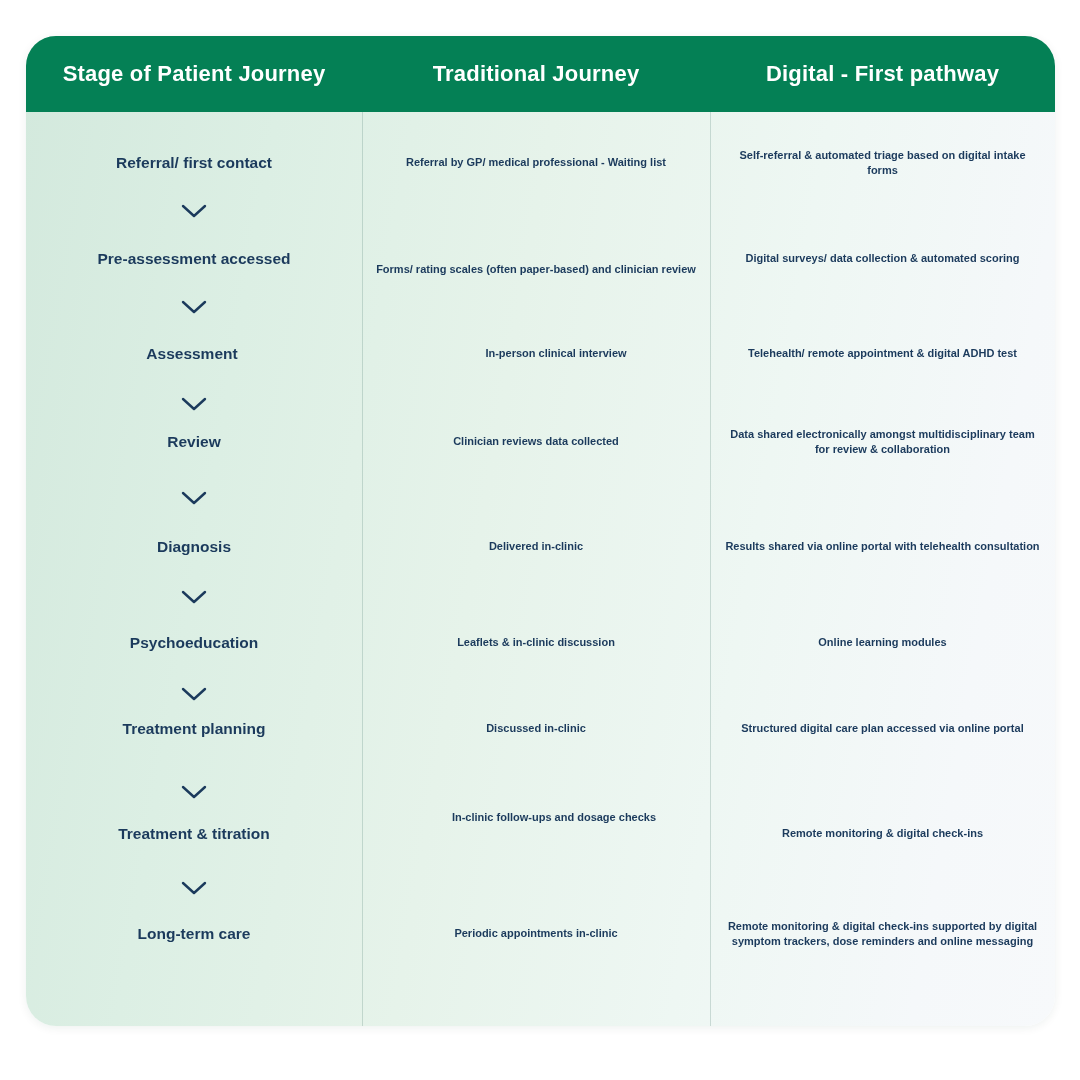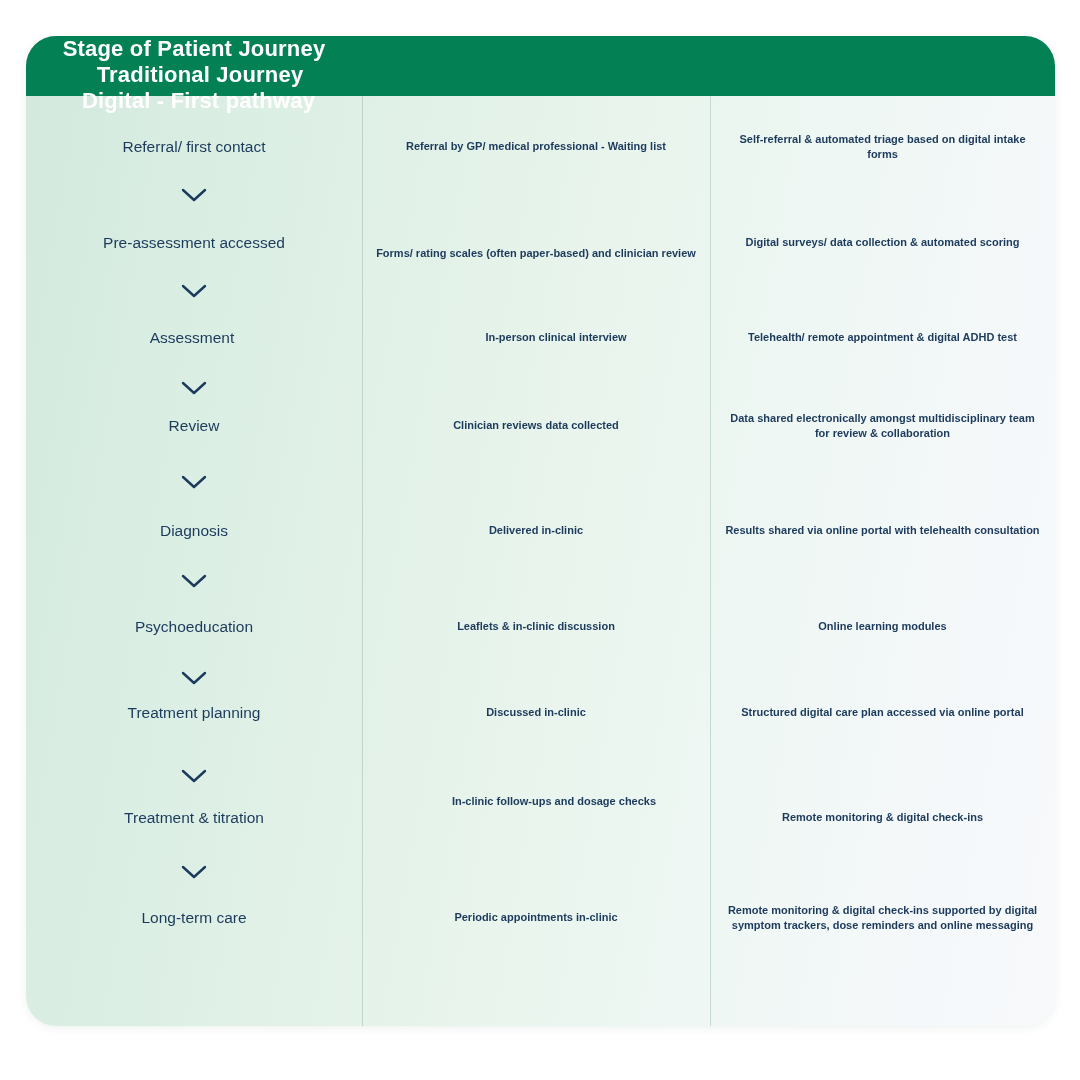--- a/index.html
+++ b/index.html
@@ -29,24 +29,23 @@
     border-radius: 30px;
     overflow: hidden;
     background: linear-gradient(100deg, #d3e9dd 0%, #dcefe4 22%, #e6f3ea 45%, #eef7f3 68%, #f5f8fa 88%, #f7f9fb 100%);
     box-shadow: 0 2px 10px rgba(20,60,45,0.07);
   }
 
   
   .card-header {
     position: relative;
     display: flex;
-    height: 60px;
+    height: 76px;
     background: #048055;
     z-index: 3;
-    flex-direction: column;
   }
 
   .head-cell {
     display: flex;
     align-items: center;
     justify-content: center;
     color: #ffffff;
     font-size: 22px;
     font-weight: bold;
     letter-spacing: 0.2px;
@@ -91,21 +90,21 @@
     top: 0;
   }
 
   .stage-item {
     display: flex;
     align-items: center;
     justify-content: center;
     text-align: center;
     color: #1b3a5c;
     font-size: 15.5px;
-    font-weight: normal;
+    font-weight: bold;
     line-height: 1.35;
     padding: 0 34px;
   }
 
   .chev {
     display: flex;
     align-items: center;
     justify-content: center;
   }
   .chev svg { display: block; }

